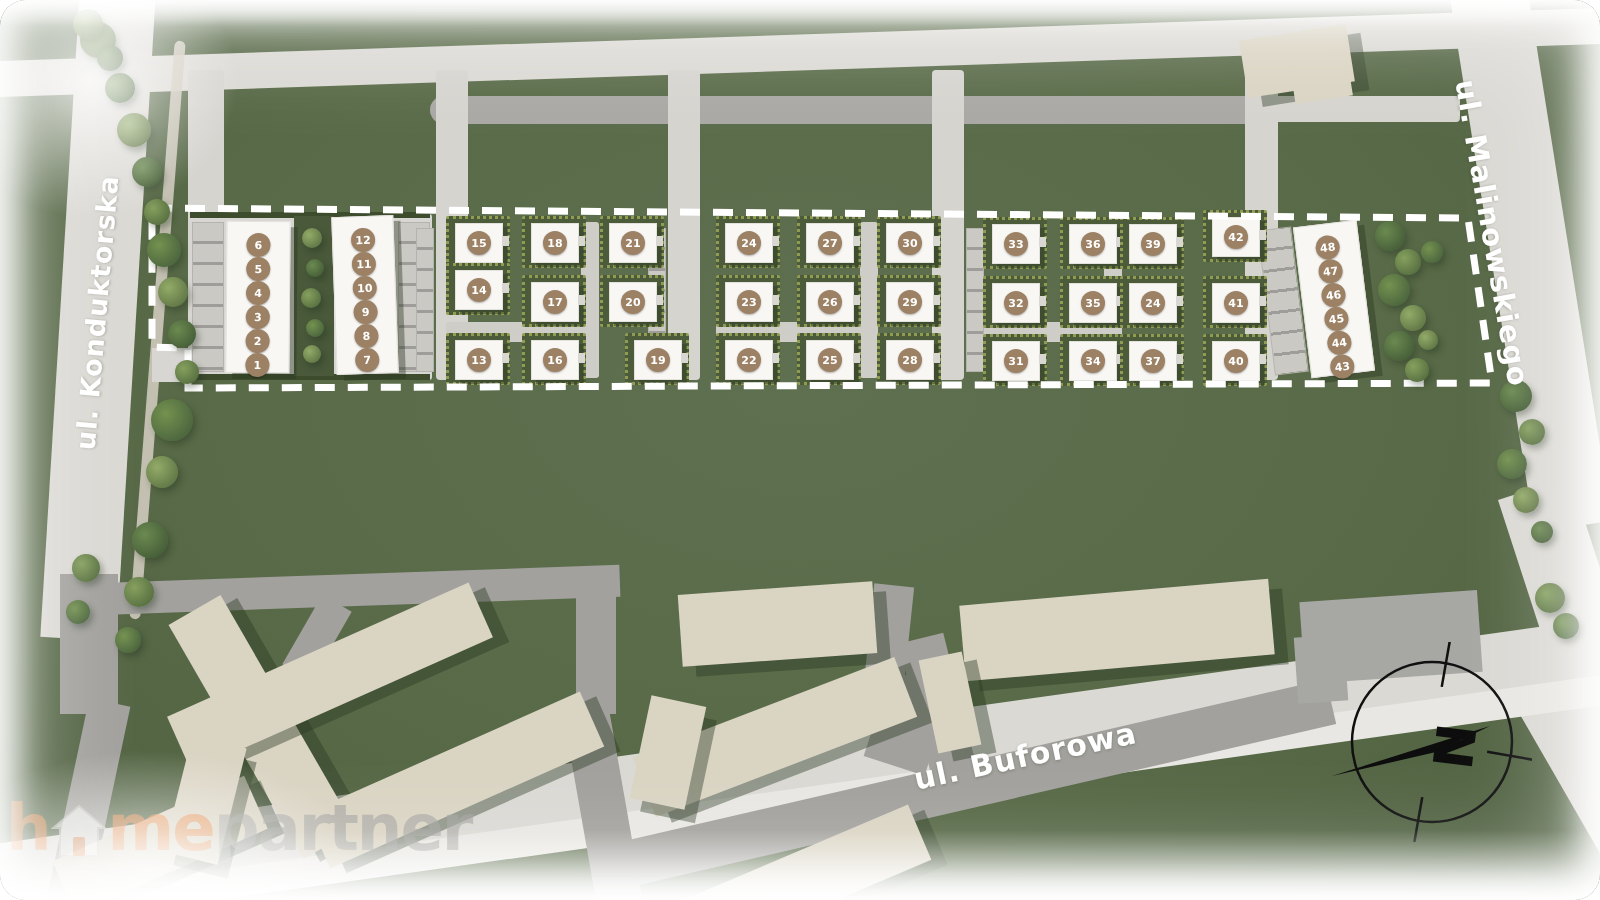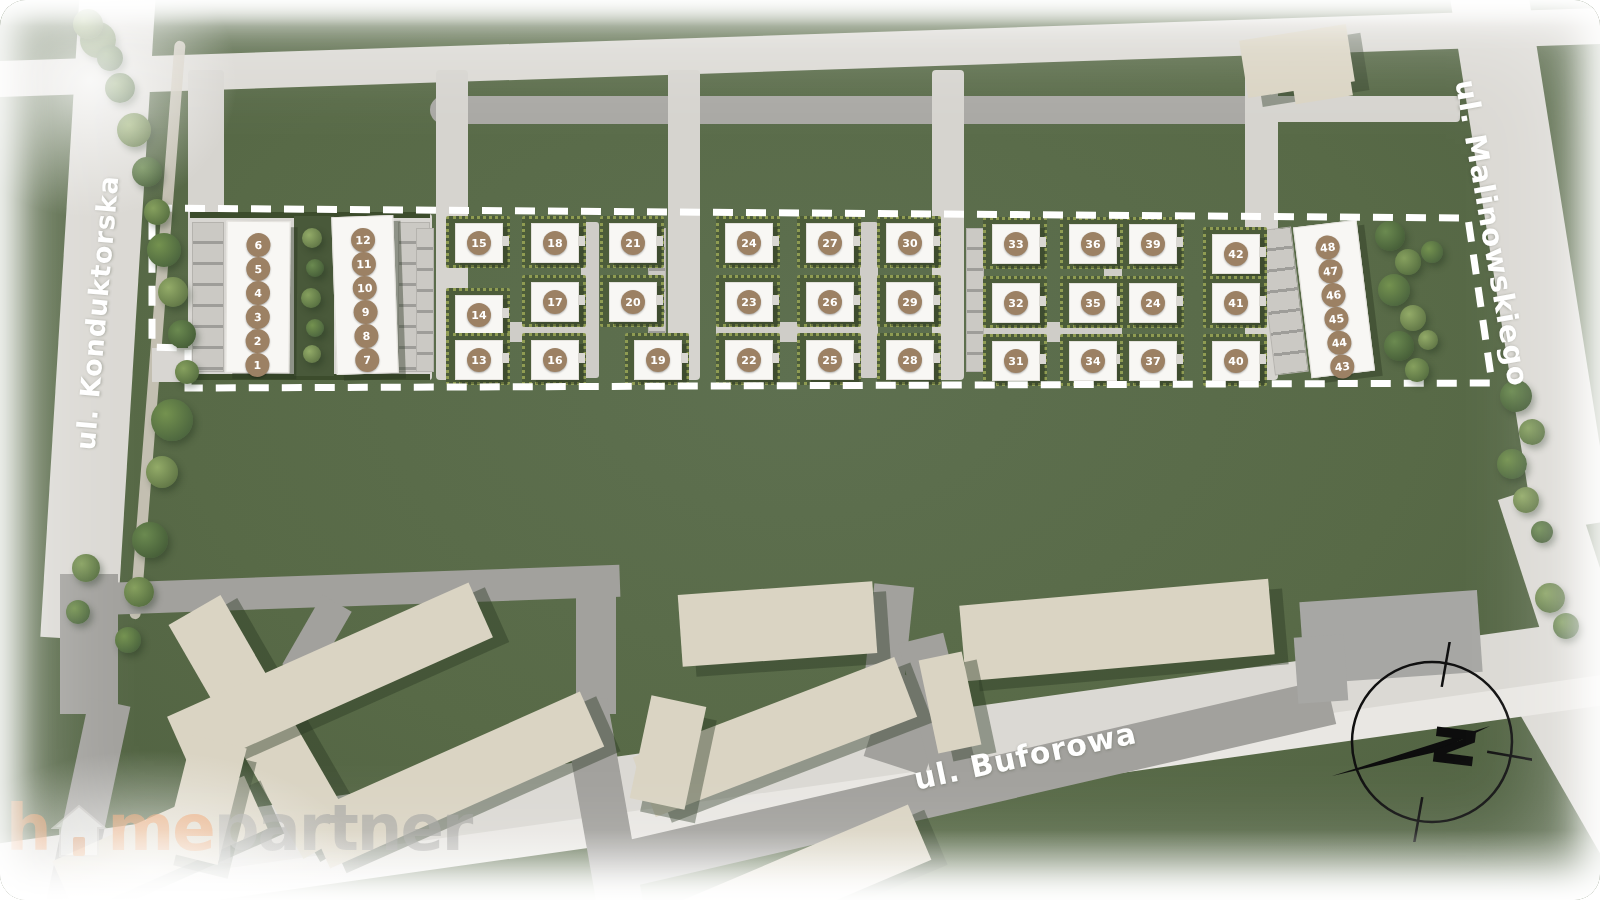--- a/index.html
+++ b/index.html
@@ -127,21 +127,21 @@
       <div class="badge">44</div>
       <div class="badge">43</div>
     </div>
 
   <div id="houses">
       <div class="plot" style="left: 446px; top: 216px;">
         <div class="house">
           <div class="badge">15</div>
         </div>
       </div>
-      <div class="plot" style="left: 446px; top: 288px;">
+      <div class="plot" style="left: 446px; top: 263px;">
         <div class="house">
           <div class="badge">14</div>
         </div>
       </div>
       <div class="plot" style="left: 446px; top: 333px;">
         <div class="house">
           <div class="badge">13</div>
         </div>
       </div>
       <div class="plot" style="left: 522px; top: 216px;">
@@ -257,21 +257,21 @@
       <div class="plot" style="left: 1120px; top: 276px;">
         <div class="house">
           <div class="badge">24</div>
         </div>
       </div>
       <div class="plot" style="left: 1120px; top: 334px;">
         <div class="house">
           <div class="badge">37</div>
         </div>
       </div>
-      <div class="plot" style="left: 1203px; top: 227px;">
+      <div class="plot" style="left: 1203px; top: 210px;">
         <div class="house">
           <div class="badge">42</div>
         </div>
       </div>
       <div class="plot" style="left: 1203px; top: 276px;">
         <div class="house">
           <div class="badge">41</div>
         </div>
       </div>
       <div class="plot" style="left: 1203px; top: 334px;">

